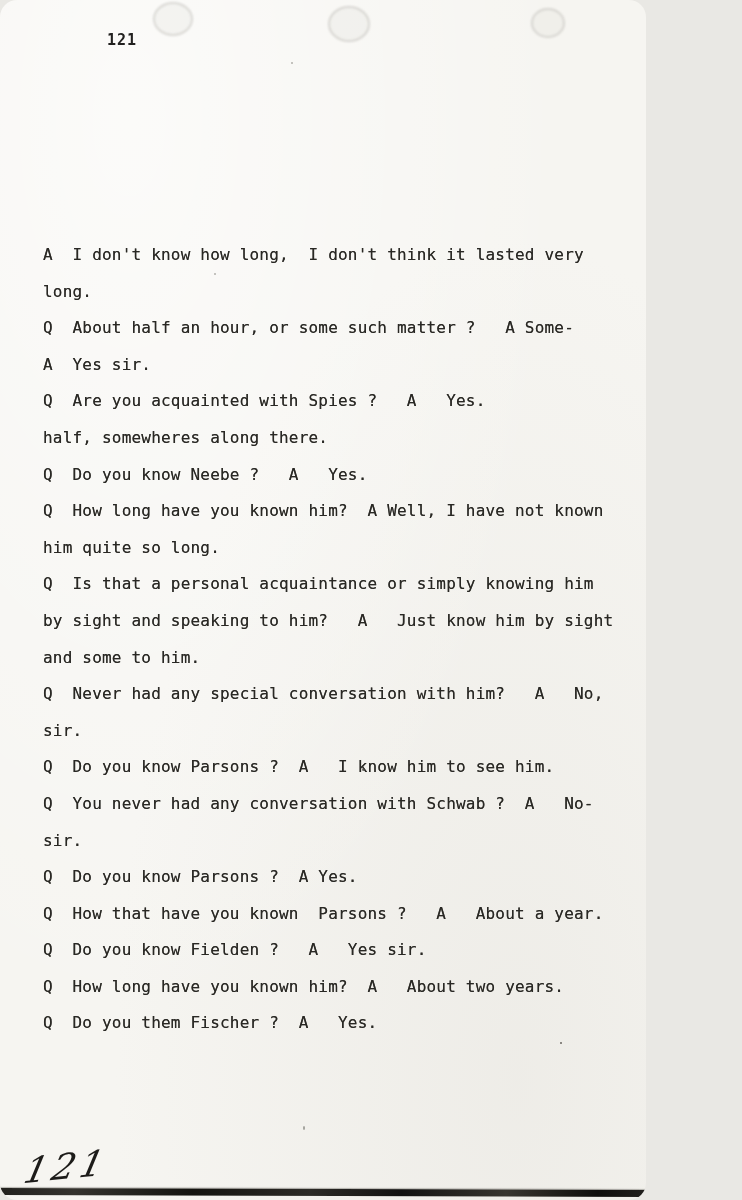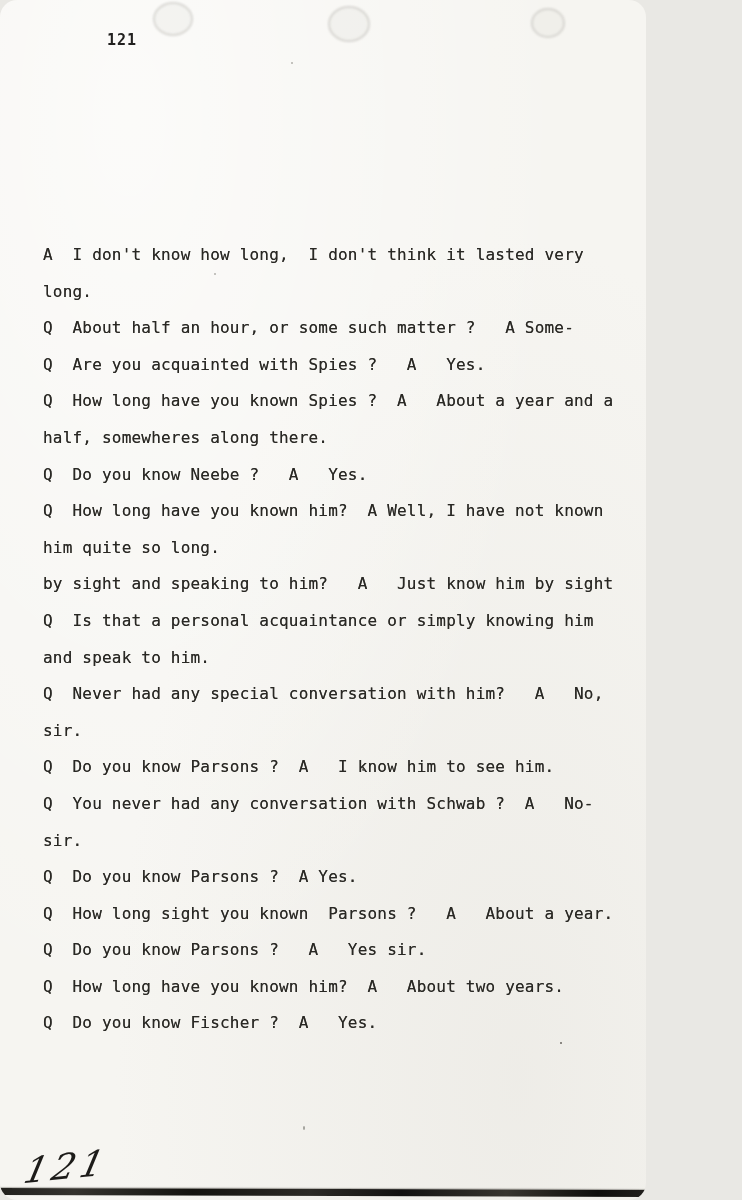--- a/index.html
+++ b/index.html
@@ -113,39 +113,39 @@
   <div class="smudge s3"></div>
 
   <div class="page-num left">121</div>
 
   <div class="page-num right">65</div>
 
   <div class="transcript">
       <div class="line indent">A  I don't know how long,  I don't think it lasted very</div>
       <div class="line">long.</div>
       <div class="line indent">Q  About half an hour, or some such matter ?   A Some-</div>
+      <div class="line indent">A  Yes sir.</div>
       <div class="line indent">Q  Are you acquainted with Spies ?   A   Yes.</div>
-      <div class="line indent">Q  How long have you known Spies ?  A   About a year and a</div>
       <div class="line">half, somewheres along there.</div>
       <div class="line indent">Q  Do you know Neebe ?   A   Yes.</div>
       <div class="line indent">Q  How long have you known him?  A Well, I have not known</div>
       <div class="line">him quite so long.</div>
+      <div class="line indent">Q  Is that a personal acquaintance or simply knowing him</div>
       <div class="line">by sight and speaking to him?   A   Just know him by sight</div>
-      <div class="line indent">Q  Is that a personal acquaintance or simply knowing him</div>
-      <div class="line">and speak to him.</div>
+      <div class="line">and some to him.</div>
       <div class="line indent">Q  Never had any special conversation with him?   A   No,</div>
       <div class="line">sir.</div>
       <div class="line indent">Q  Do you know Parsons ?  A   I know him to see him.</div>
       <div class="line indent">Q  You never had any conversation with Schwab ?  A   No-</div>
       <div class="line">sir.</div>
       <div class="line indent">Q  Do you know Parsons ?  A Yes.</div>
-      <div class="line indent">Q  How long sight you known  Parsons ?   A   About a year.</div>
-      <div class="line indent">Q  Do you know Parsons ?   A   Yes sir.</div>
+      <div class="line indent">Q  How that have you known  Parsons ?   A   About a year.</div>
+      <div class="line indent">Q  Do you know Fielden ?   A   Yes sir.</div>
       <div class="line indent">Q  How long have you known him?  A   About two years.</div>
-      <div class="line indent">Q  Do you know Fischer ?  A   Yes.</div>
+      <div class="line indent">Q  Do you them Fischer ?  A   Yes.</div>
     </div>
 
   <div class="speckle p1"></div>
   <div class="speckle p2"></div>
   <div class="speckle p3"></div>
   <div class="speckle p4"></div>
   <div class="speckle p5"></div>
 
   <div class="handwritten">121</div>
 

